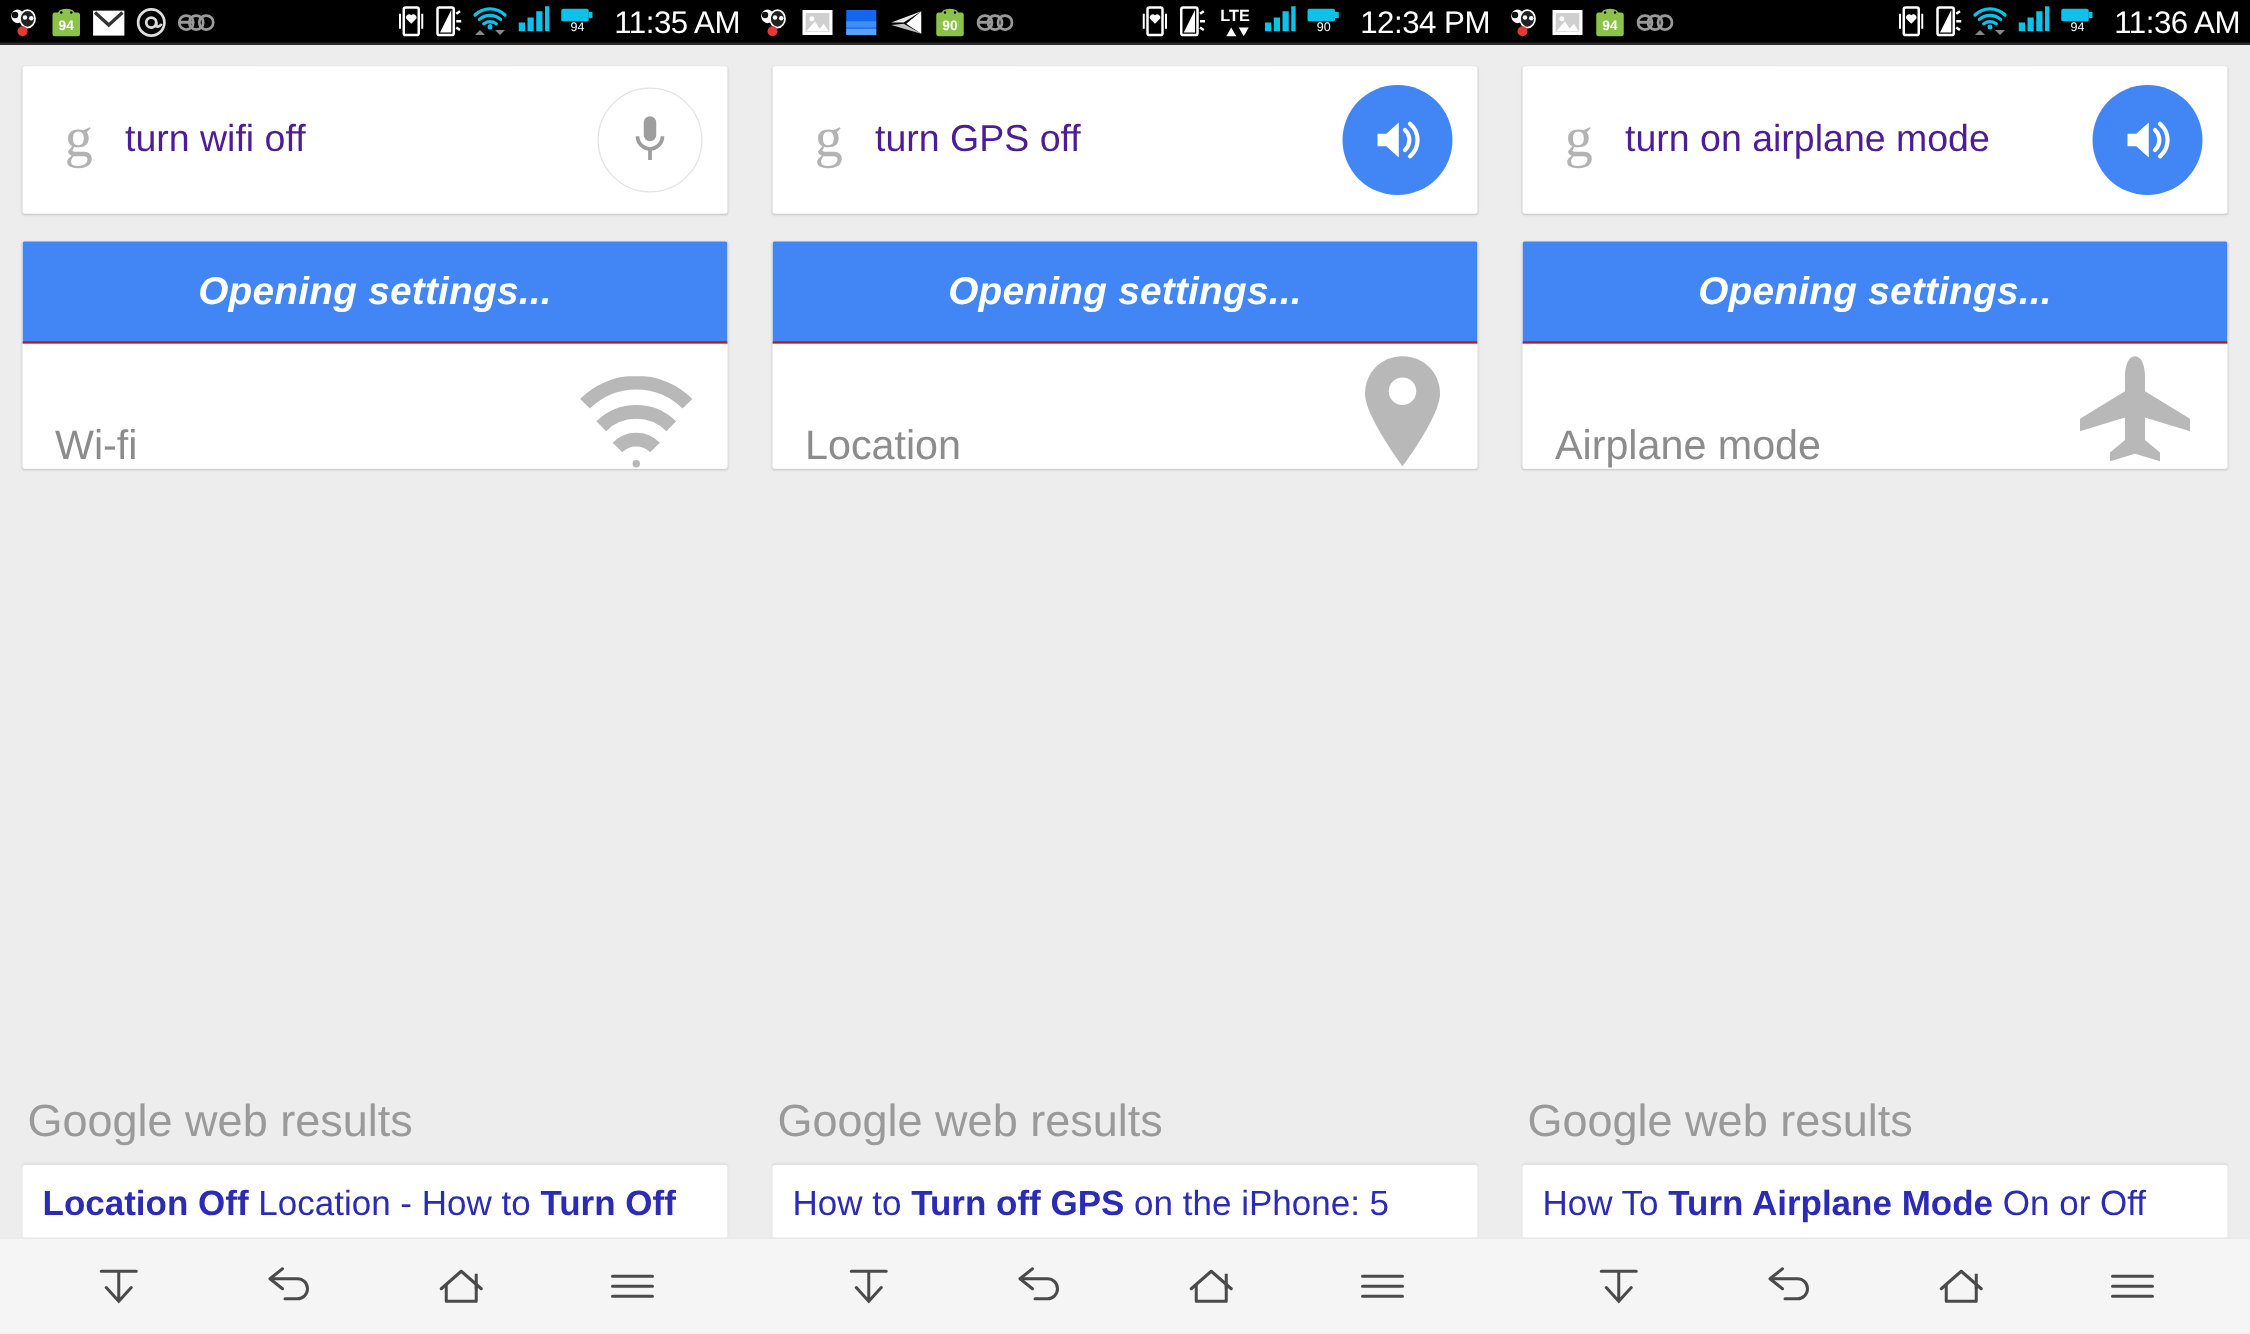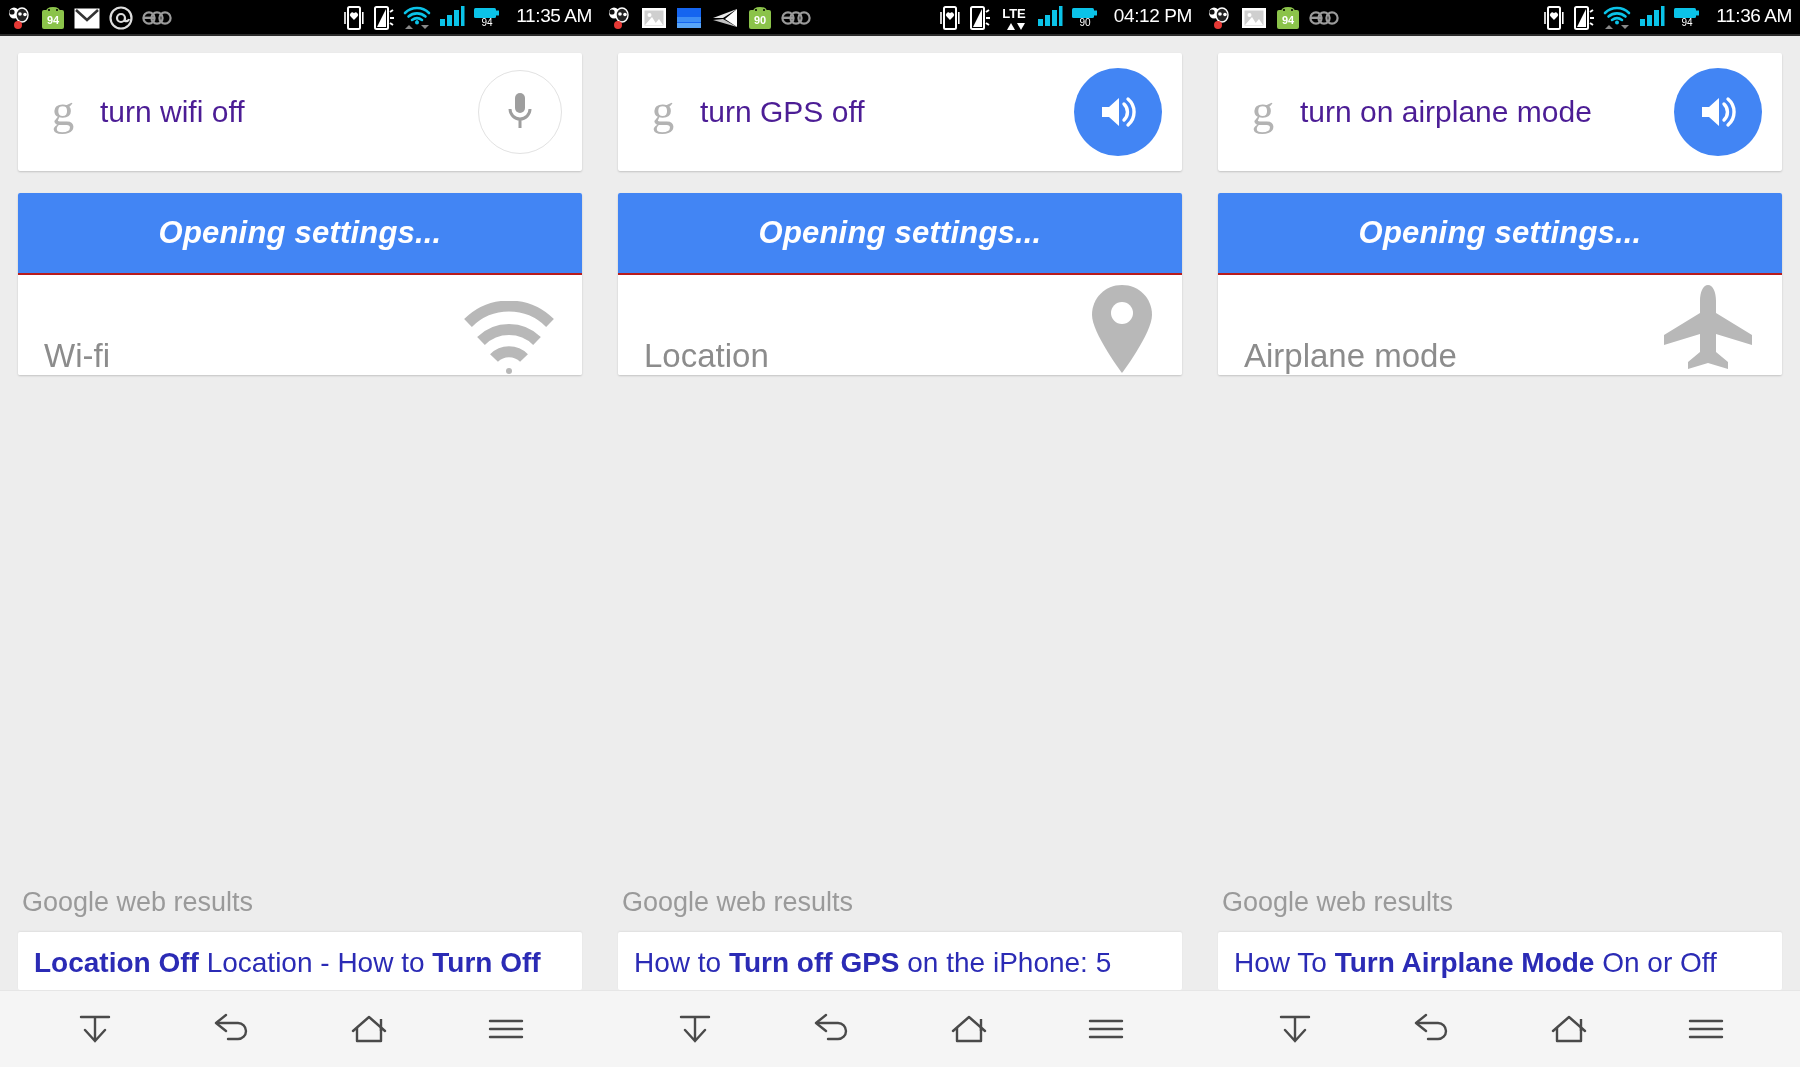--- a/index.html
+++ b/index.html
@@ -23,21 +23,21 @@
     height:36px;background:#000;color:#fff;
     display:flex;align-items:center;
     padding:0 8px 0 6px;
     box-sizing:border-box;
     position:relative;
     flex:0 0 36px;
   }
   .sb-left{display:flex;align-items:center;gap:9px;}
   .sb-right{display:flex;gap:8px;margin-left:auto;}
   .sb-time{
-    font-size:19px;font-weight:400;letter-spacing:-0.4px;
+    font-size:25px;font-weight:400;letter-spacing:-0.4px;
     color:#fff;margin-left:7px;white-space:nowrap;
     font-family:"Liberation Sans", sans-serif;
   }
   .ic{display:inline-block;line-height:0;}
   .ic svg{display:block;}
   .sb-underline{
     position:absolute;left:0;right:0;bottom:0;height:2px;background:#2b2b2b;
   }
 
   
@@ -113,21 +113,21 @@
   }
   .setting-ic{flex:0 0 auto;line-height:0;}
 
   
   .webresults{
     position:absolute;
     left:18px;right:18px;
     bottom:0;
   }
   .web-head{
-    font-size:27px;color:#9a9a9a;
+    font-size:36px;color:#9a9a9a;
     padding-left:4px;
     margin-bottom:14px;
   }
   .web-card{
     background:#fff;border-radius:2px;
     box-shadow:0 -1px 2px rgba(0,0,0,0.06);
     padding:16px 16px 0 16px;
     box-sizing:border-box;
     height:58px;
     overflow:hidden;
@@ -397,21 +397,21 @@
               <rect x="22" y="1" width="3.5" height="20" fill="#0bc3e8"></rect>
             </svg>
           </span>
         <span class="ic">
             <svg width="28" height="22" viewBox="0 0 28 22">
               <rect x="1" y="3" width="22" height="10" rx="1.5" fill="#0bc3e8"></rect>
               <rect x="23" y="5.5" width="3" height="5" fill="#0bc3e8"></rect>
               <text x="14" y="21" font-size="10" fill="#fff" text-anchor="middle" font-family="Liberation Sans, sans-serif">90</text>
             </svg>
           </span>
-        <span class="sb-time">04:12 PM</span>
+        <span class="sb-time">12:34 PM</span>
       </div>
       <div class="sb-underline"></div>
     </div>
 
     <div class="content">
       <div class="card query-card">
         <span class="g-logo">g</span>
         <span class="query-text">turn GPS off</span>
         <span class="speak-btn">
           <svg width="44" height="40" viewBox="0 0 44 40">

